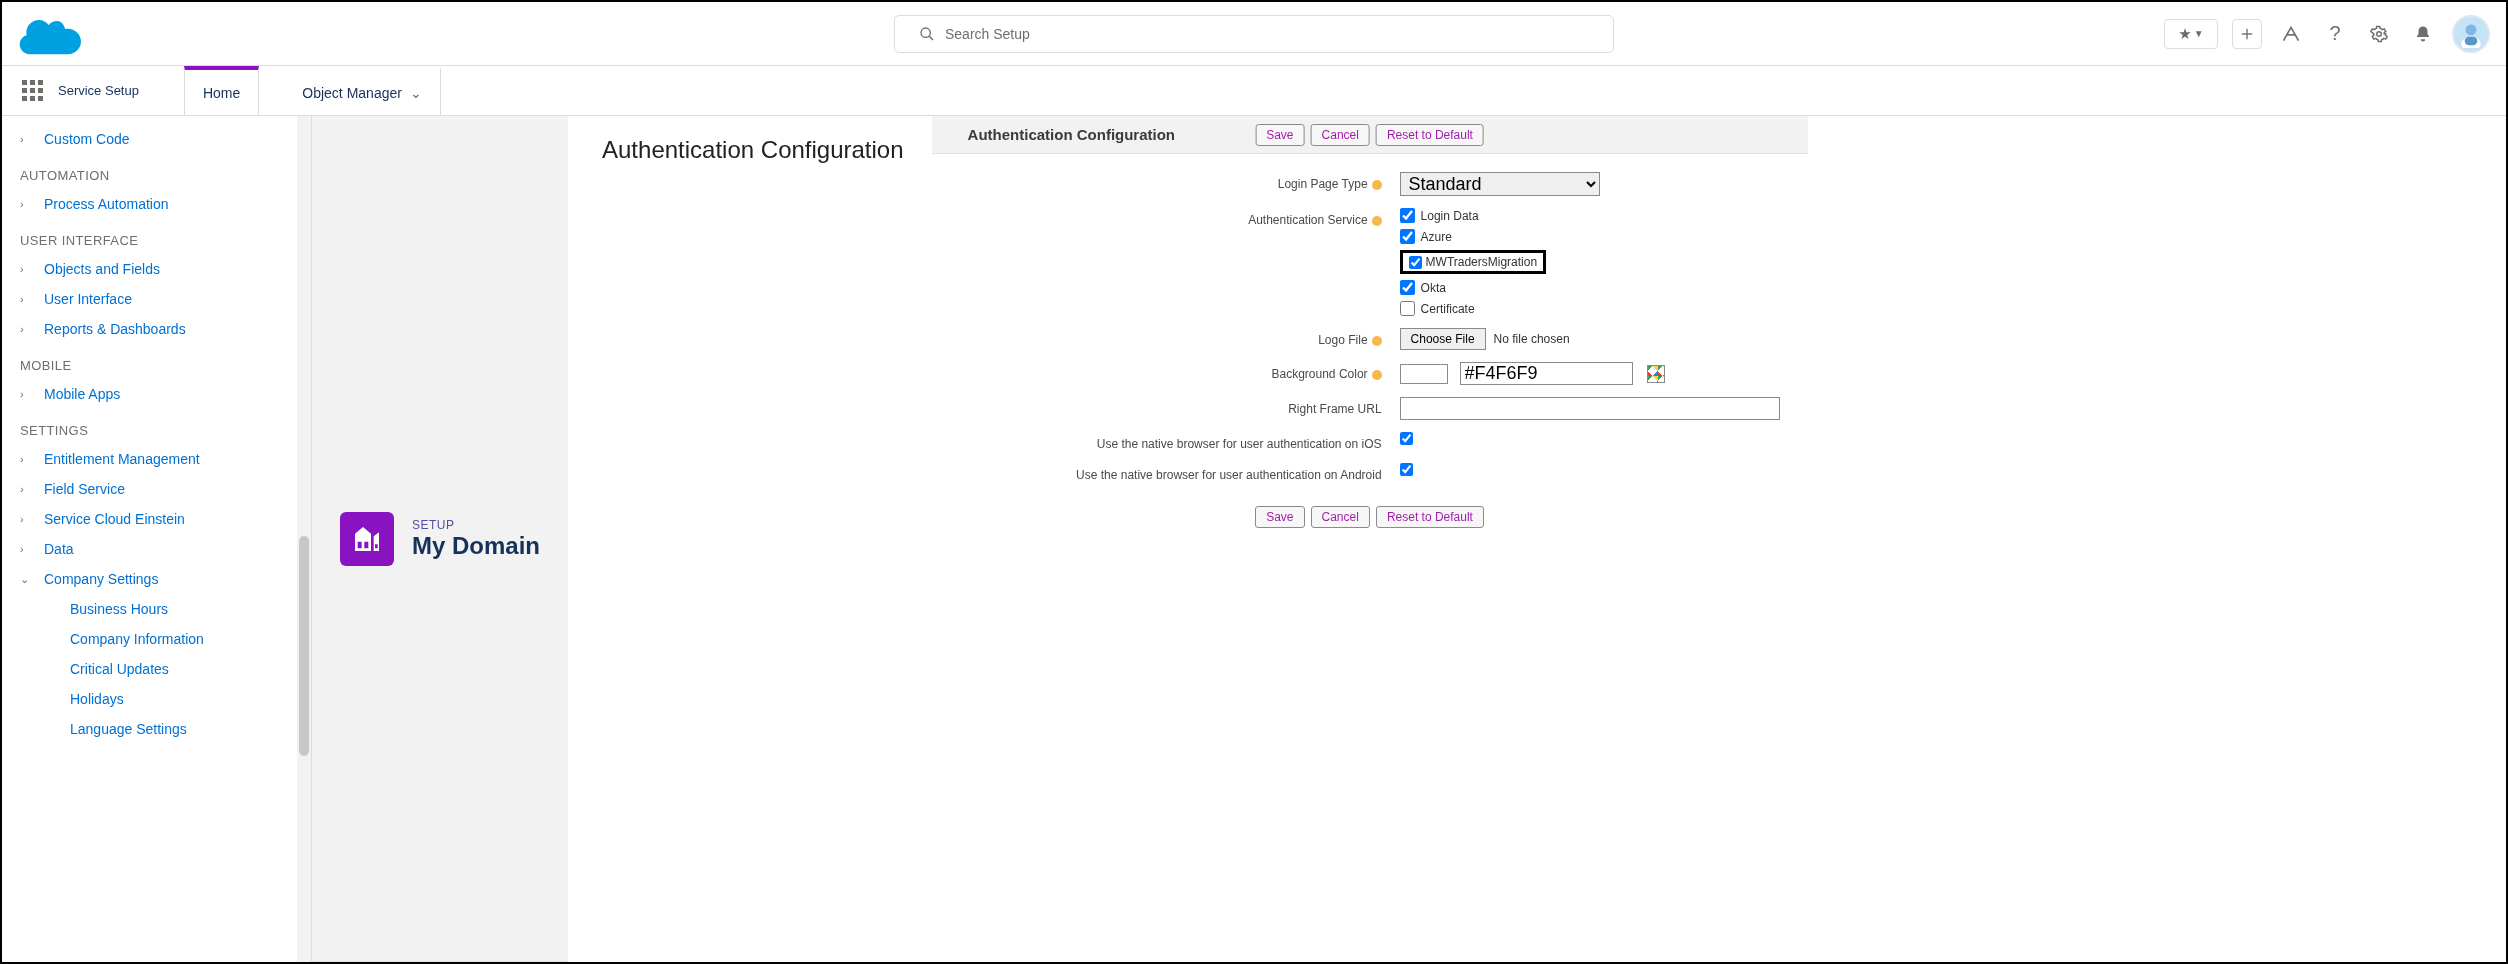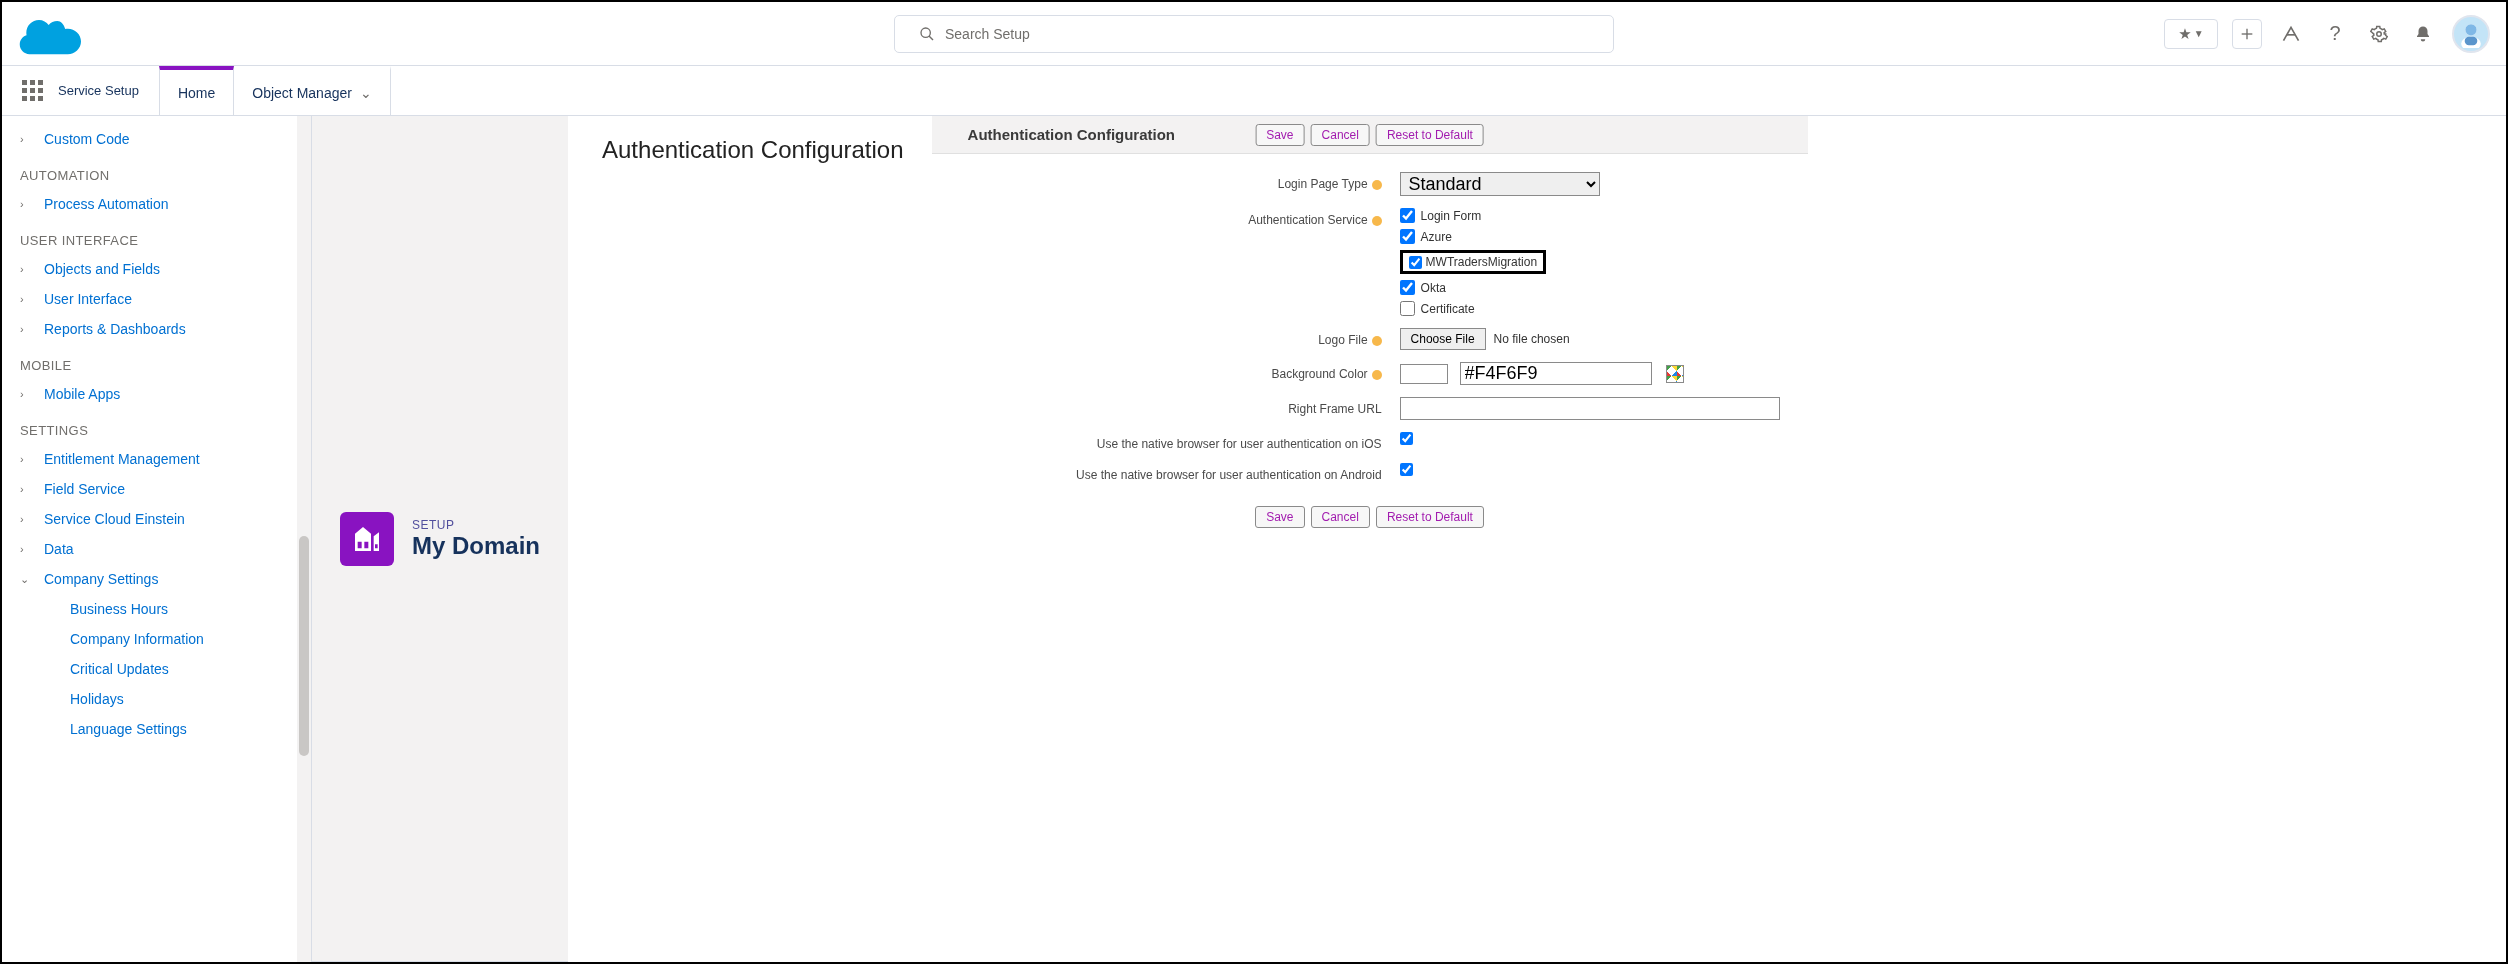--- a/index.html
+++ b/index.html
@@ -119,20 +119,21 @@
   .tab {
     display:flex; align-items:center;
     padding:0 18px;
     font-size:14px;
     color:#16325c;
     border-left:1px solid #d8dde6;
     border-right:1px solid #d8dde6;
     cursor:pointer;
     position:relative;
     gap:8px;
+    margin-left:25px;
   }
   .tab.active {
     border-top:4px solid #8913c1;
     background:#fff;
   }
   .tab:not(.active) { border-top:4px solid transparent; border-left:none; }
   
   .main-area { display:flex; height:calc(100% - 114px); }
   .sidebar {
     width:310px;
@@ -500,21 +501,21 @@
                 <option>Standard</option>
               </select>
             </div>
           </div>
 
           <div class="frow">
             <div class="flabel"><span>Authentication Service</span><span class="helpdot"></span></div>
             <div class="fctrl" id="auth-services">
                 <div class="chk-item">
                   <input type="checkbox" checked="" style="">
-                  <span>Login Form</span>
+                  <span>Login Data</span>
                 </div>
                 <div class="chk-item">
                   <input type="checkbox" checked="" style="">
                   <span>Azure</span>
                 </div>
                 <div class="chk-highlight">
                   <input type="checkbox" checked="" style="">
                   <span>MWTradersMigration</span>
                 </div>
                 <div class="chk-item">
@@ -533,21 +534,21 @@
             <div class="fctrl" style="flex-direction:row;align-items:center;gap:8px">
               <button class="choose-file-btn">Choose File</button>
               <span>No file chosen</span>
             </div>
           </div>
 
           <div class="frow">
             <div class="flabel"><span>Background Color</span><span class="helpdot"></span></div>
             <div class="fctrl" style="flex-direction:row;align-items:center">
               <span class="color-swatch"></span>
-              <input type="text" style="width: 192px;" value="#F4F6F9">
+              <input type="text" style="width: 173px;" value="#F4F6F9">
               <span class="color-grid-ico"></span>
             </div>
           </div>
 
           <div class="frow">
             <div class="flabel">Right Frame URL</div>
             <div class="fctrl">
               <input type="text" style="width: 380px;" value="">
             </div>
           </div>

